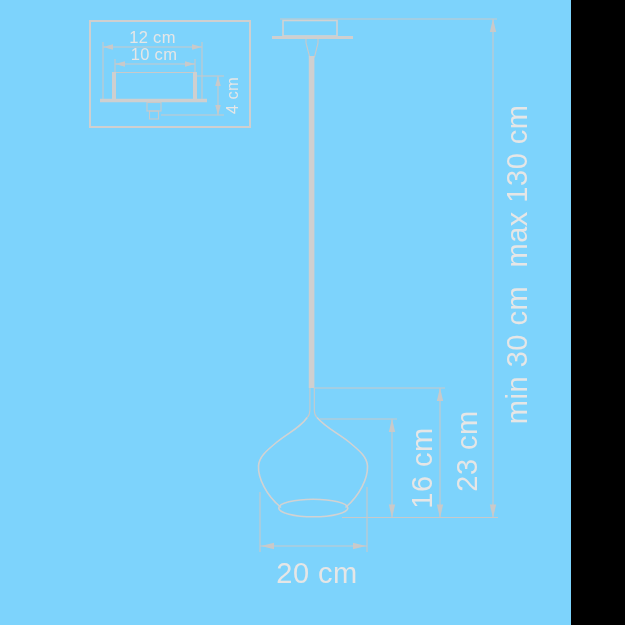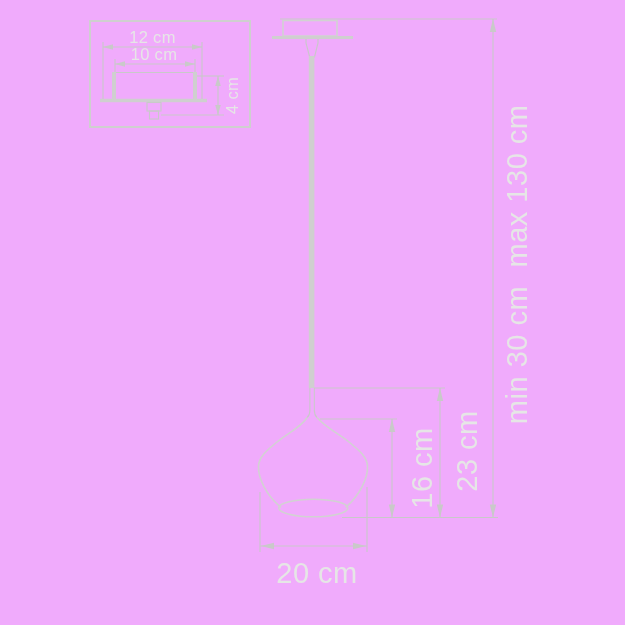--- a/index.html
+++ b/index.html
@@ -2,23 +2,23 @@
 <html><head>
 <meta charset="utf-8">
 <style>
   html, body {
     margin: 0;
     padding: 0;
     background: #000;
   }
   .stage {
     position: relative;
-    width: 625px;
+    width: 571px;
     height: 625px;
-    background: #f0abfc;
+    background: #7dd3fc;
     overflow: hidden;
     font-family: "Liberation Sans", sans-serif;
   }
   svg { display: block; }
   .ln {
     stroke: #c9c9c9;
     stroke-width: 1.1;
     fill: none;
   }
   .outline {

